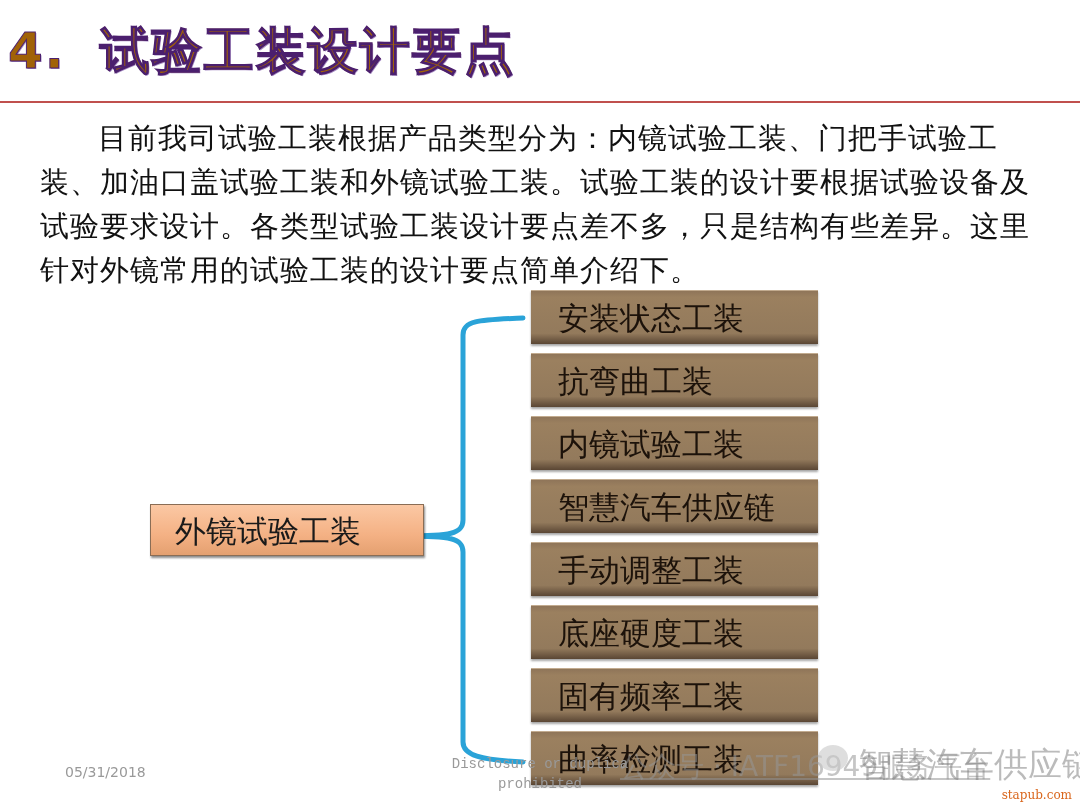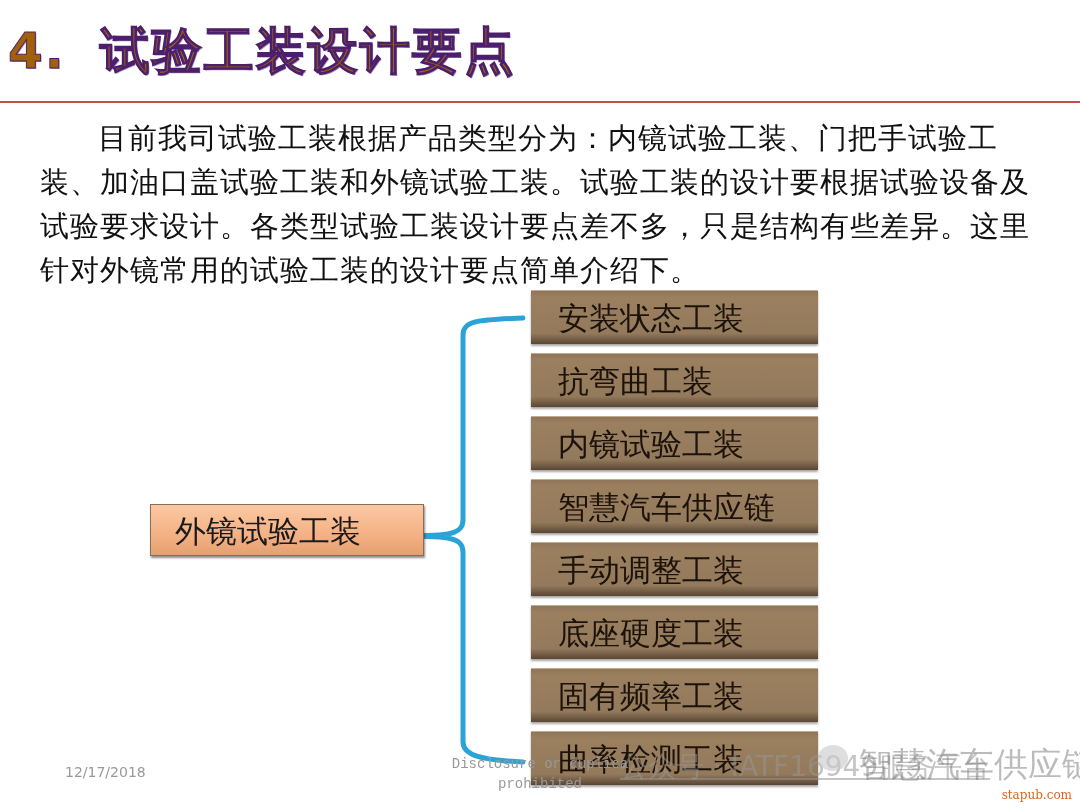--- a/index.html
+++ b/index.html
@@ -55,21 +55,21 @@
 
 <div class="item" style="top:290px">安装状态工装</div>
 <div class="item" style="top:353px">抗弯曲工装</div>
 <div class="item" style="top:416px">内镜试验工装</div>
 <div class="item" style="top:479px">智慧汽车供应链</div>
 <div class="item" style="top:542px">手动调整工装</div>
 <div class="item" style="top:605px">底座硬度工装</div>
 <div class="item" style="top:668px">固有频率工装</div>
 <div class="item" style="top:731px">曲率检测工装</div>
 
-<div class="footer-date">12/17/2018</div>
+<div class="footer-date">05/31/2018</div>
 <div class="footer-disc">
   <span>Disclosure or duplica</span>
   <span>prohibited</span>
 </div>
 
 <div class="wm">公众号 · IATF16949服务平台</div>
 <div class="wm-icon"></div>
 <div class="wm2">智慧汽车供应链</div>
 <div class="site">stapub.com</div>
 

